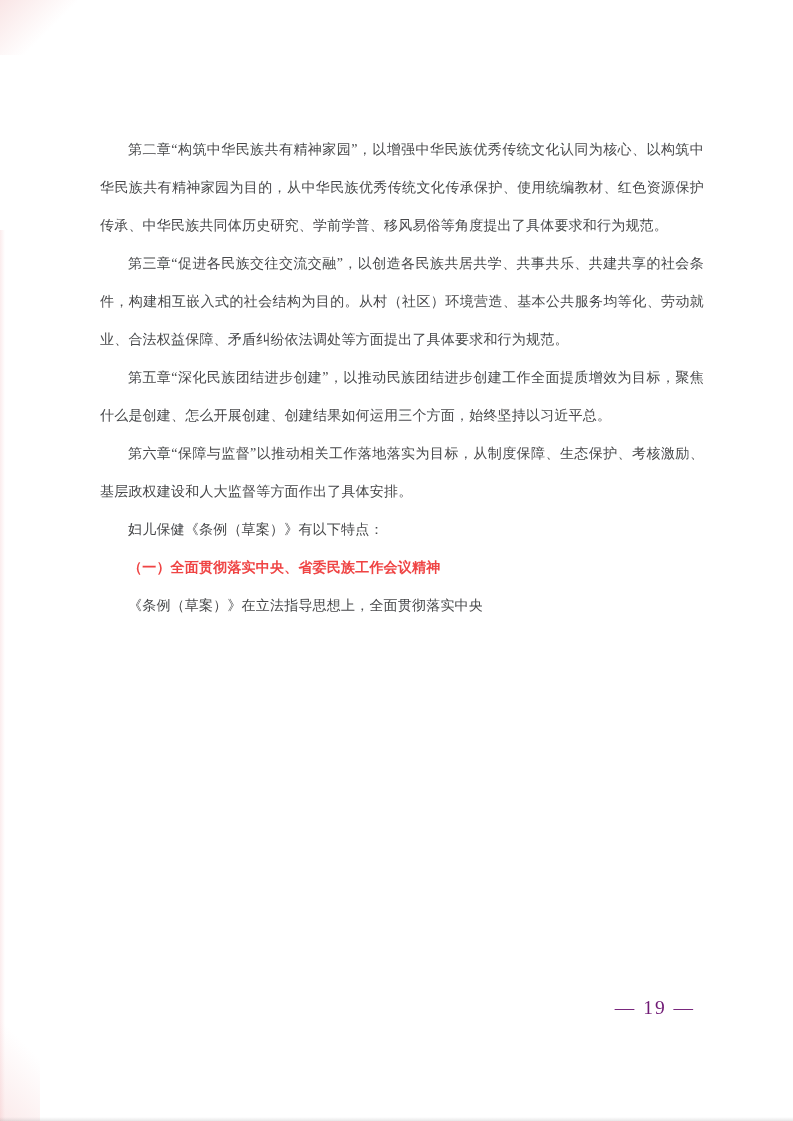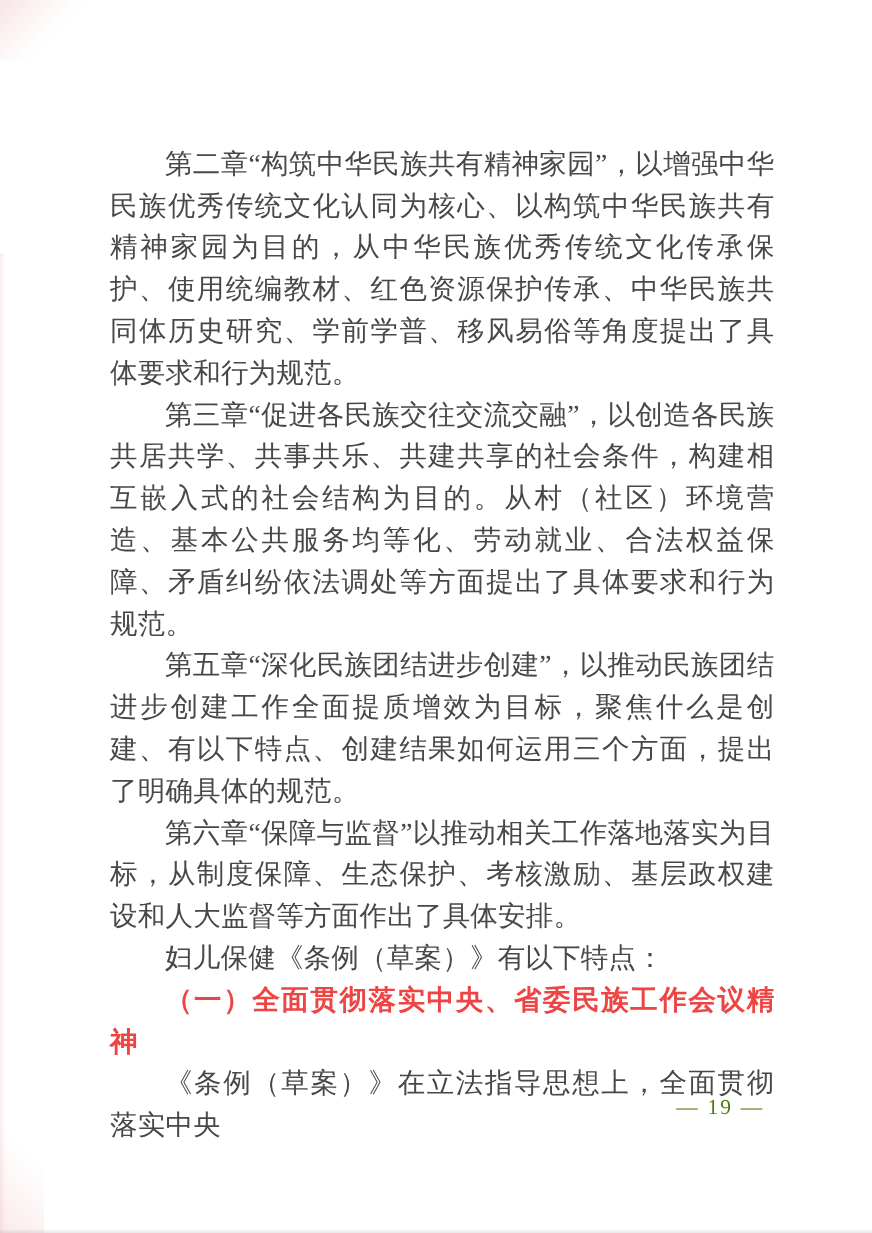--- a/index.html
+++ b/index.html
@@ -19,39 +19,39 @@
     height: 1121px;
     background: #ffffff;
     overflow: hidden;
   }
   .content {
     position: absolute;
     left: 100px;
     top: 131px;
     width: 604px;
     color: #47484a;
-    font-size: 25px;
+    font-size: 14px;
     line-height: 38px;
     text-align: justify;
     letter-spacing: 0.2px;
   }
   .para {
     margin: 0;
     text-indent: 2em;
   }
   .para-heading {
     font-weight: bold;
     color: #ef4444;
   }
   .page-number {
     position: absolute;
     top: 997px;
     right: 98px;
     font-size: 19.5px;
-    color: #4d7c0f;
+    color: #701a75;
     letter-spacing: 2px;
     white-space: nowrap;
   }
   
   .artifact {
     position: absolute;
     pointer-events: none;
   }
   .artifact-top-left {
     left: 0; top: 0;
@@ -76,21 +76,21 @@
   }
 </style>
 </head>
 <body>
 
 <div class="page">
 
   <div class="content">
     <p class="para">第二章“构筑中华民族共有精神家园”，以增强中华民族优秀传统文化认同为核心、以构筑中华民族共有精神家园为目的，从中华民族优秀传统文化传承保护、使用统编教材、红色资源保护传承、中华民族共同体历史研究、学前学普、移风易俗等角度提出了具体要求和行为规范。</p>
     <p class="para">第三章“促进各民族交往交流交融”，以创造各民族共居共学、共事共乐、共建共享的社会条件，构建相互嵌入式的社会结构为目的。从村（社区）环境营造、基本公共服务均等化、劳动就业、合法权益保障、矛盾纠纷依法调处等方面提出了具体要求和行为规范。</p>
-    <p class="para">第五章“深化民族团结进步创建”，以推动民族团结进步创建工作全面提质增效为目标，聚焦什么是创建、有以下特点、创建结果如何运用三个方面，提出了明确具体的规范。</p>
+    <p class="para">第五章“深化民族团结进步创建”，以推动民族团结进步创建工作全面提质增效为目标，聚焦什么是创建、怎么开展创建、创建结果如何运用三个方面，始终坚持以习近平总。</p>
     <p class="para">第六章“保障与监督”以推动相关工作落地落实为目标，从制度保障、生态保护、考核激励、基层政权建设和人大监督等方面作出了具体安排。</p>
     <p class="para">妇儿保健《条例（草案）》有以下特点：</p>
     <p class="para para-heading">（一）全面贯彻落实中央、省委民族工作会议精神</p>
     <p class="para">《条例（草案）》在立法指导思想上，全面贯彻落实中央</p>
   </div>
 
   <div class="page-number">— 19 —</div>
 
   <div class="artifact artifact-top-left"></div>
   <div class="artifact artifact-left-edge"></div>

